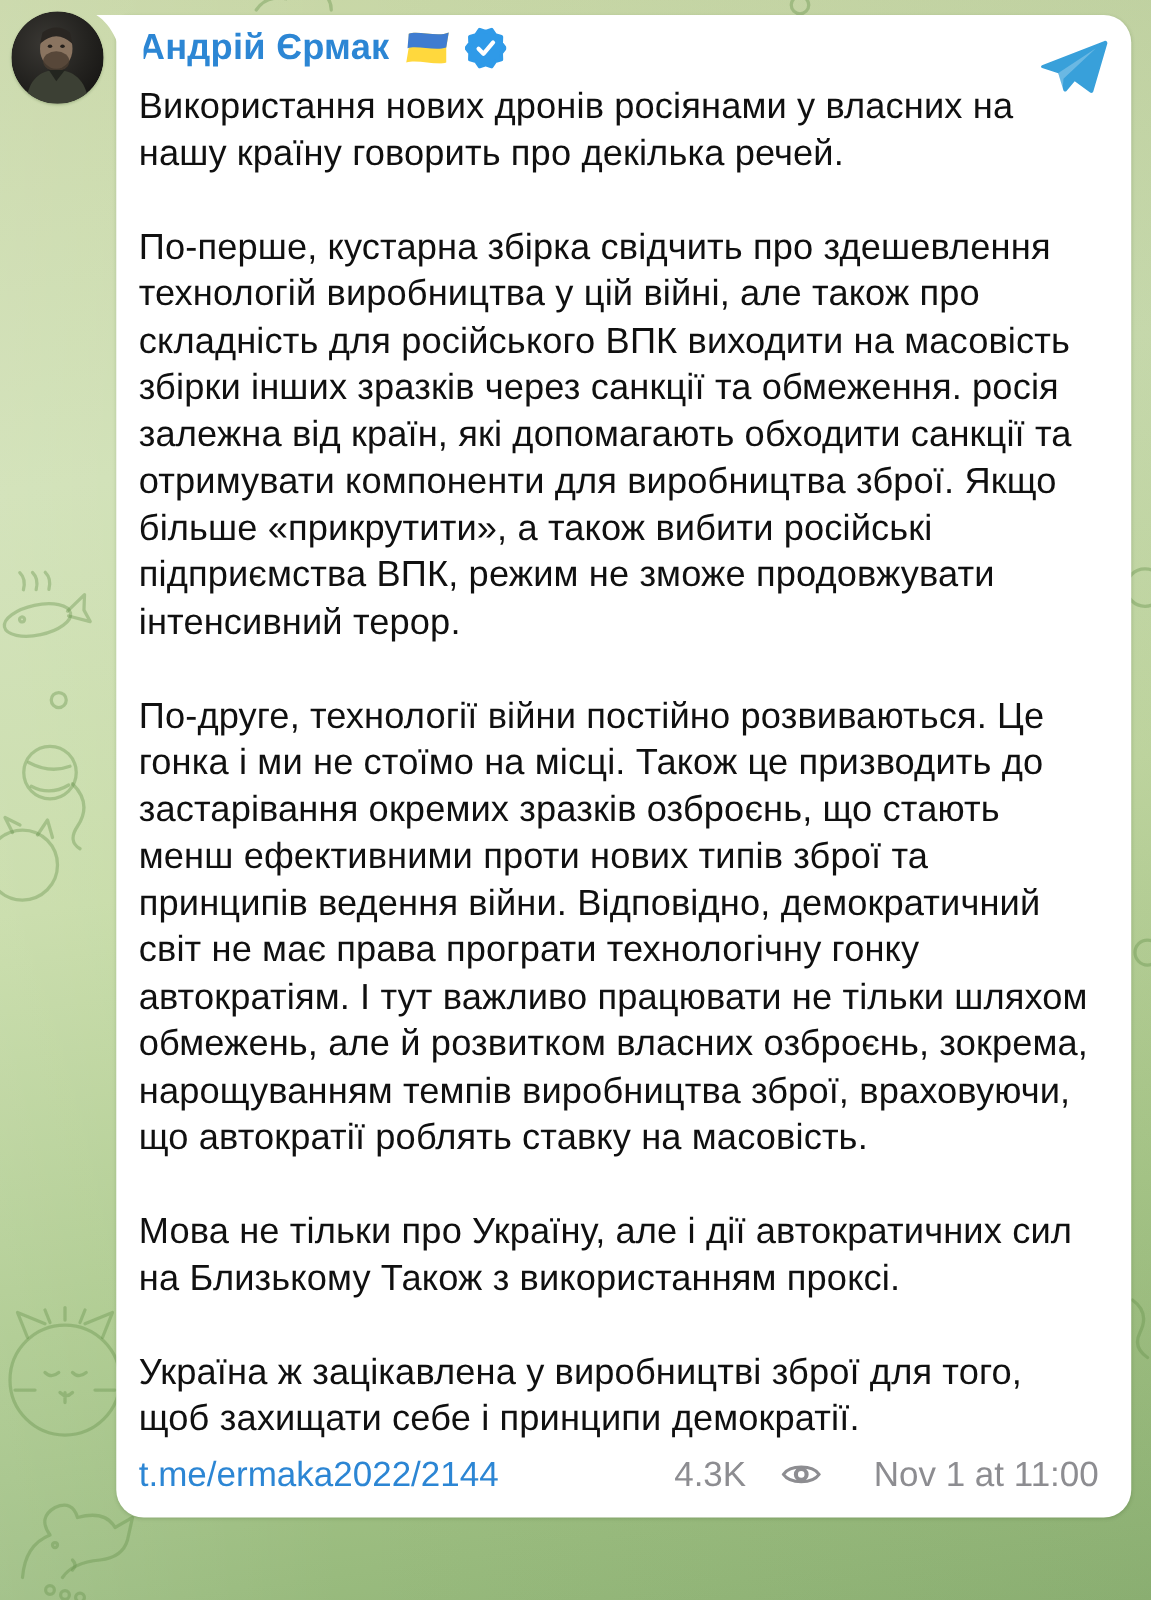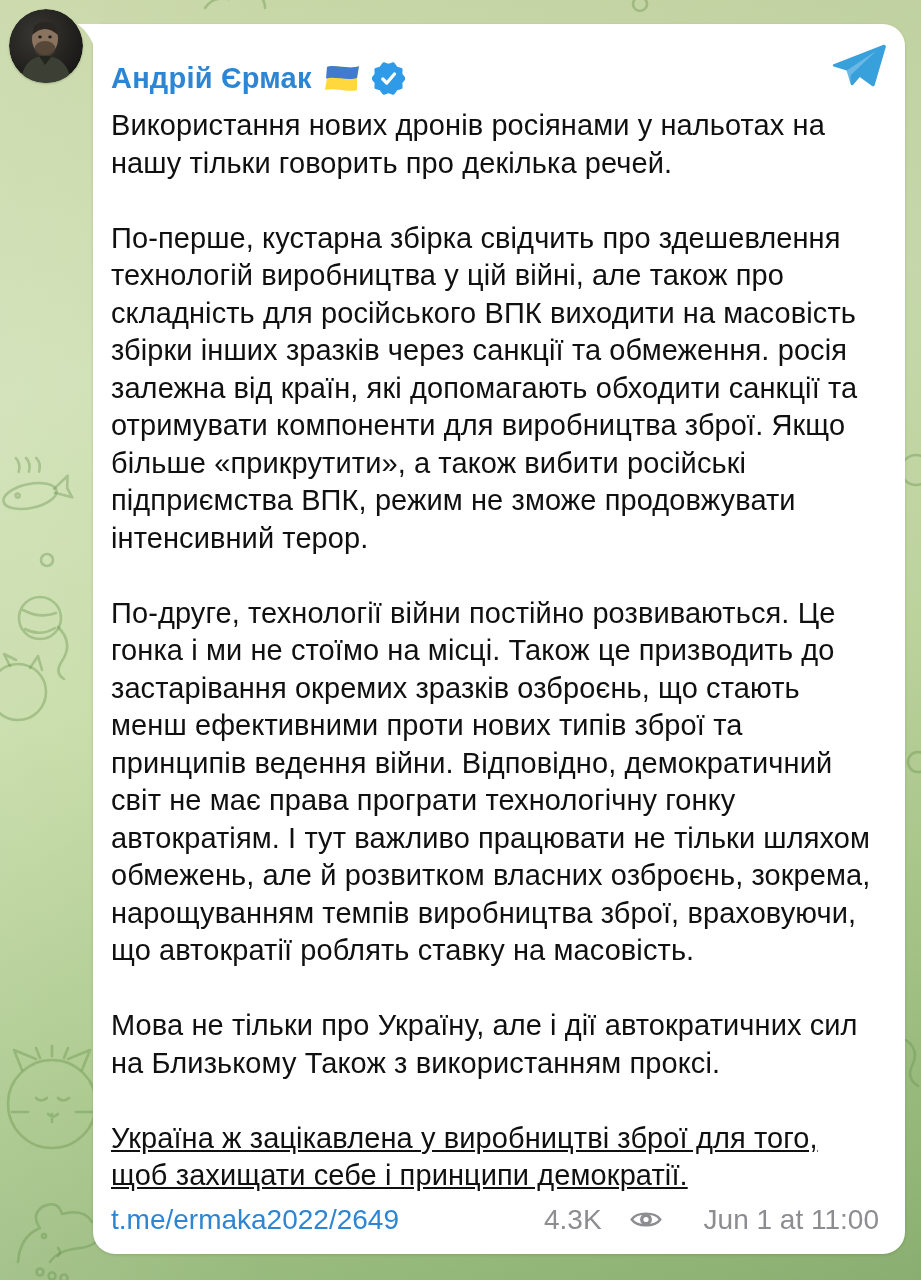--- a/index.html
+++ b/index.html
@@ -14,42 +14,41 @@
       linear-gradient(90deg, rgba(255,255,255,0.10) 0%, rgba(255,255,255,0) 30%, rgba(40,80,20,0.06) 100%),
       linear-gradient(172deg, #c7d6a5 0%, #cfe0b4 28%, #c6dba6 52%, #abc98c 76%, #90b477 100%);
   }
   .doodles{position:absolute;left:0;top:0;pointer-events:none;}
   .doodles *{fill:none;stroke:#64904a;stroke-opacity:0.38;stroke-width:2.6;stroke-linecap:round;stroke-linejoin:round;}
 
   .bubble{
     position:absolute;left:93px;top:12px;width:812px;box-sizing:border-box;
     background:#ffffff;
     border-radius:10px 22px 22px 22px;
-    padding:36px 26px 14px 18px;
+    padding:8px 26px 14px 18px;
     box-shadow:0 1px 3px rgba(40,70,20,0.18);
-    margin-top:12px;
   }
   .tail{position:absolute;left:-16px;top:0;}
 
   .header{display:flex;align-items:center;gap:10px;height:36px;margin-bottom:11px;}
   .name{
     color:#2c86d4;font-weight:bold;font-size:29px;line-height:36px;letter-spacing:0.2px;
     cursor:pointer;
   }
   .flag{display:inline-block;line-height:0;margin-left:2px;}
   .badge{display:inline-block;line-height:0;margin-left:2px;}
 
   .plane{position:absolute;top:18px;right:18px;cursor:pointer;}
 
   .msg p{
     margin:0 0 37.5px 0;
     font-size:29px;line-height:37.5px;color:#101010;
     letter-spacing:0.1px;
   }
-  .msg p:last-child{margin-bottom:0;text-decoration:underline;}
+  .msg p:last-child{margin-bottom:0;}
 
   .footer{
     display:flex;align-items:center;justify-content:space-between;
     margin-top:5px;height:40px;
   }
   .link{color:#2c86d4;font-size:28px;text-decoration:none;cursor:pointer;}
   .meta{display:flex;align-items:center;gap:28px;color:#8d8d91;font-size:28px;}
   .meta .eye{margin-right:10px;}
   .meta .time{margin-left:4px;}
 
@@ -128,36 +127,36 @@
         </svg>
       </span>
     </div>
 
     <svg class="plane" width="56" height="48" viewBox="0 0 30 25">
       <path d="M28.2 1.1 L1.4 11.5 c-.6.24-.56 1.05.06 1.24 l6.9 2.2 2.2 7.3 c.18.6.95.76 1.35.28 l3.5-4.1 6.6 4.8 c.52.38 1.26.08 1.39-.55 L29.4 2.2 c.14-.7-.55-1.3-1.2-1.1 Z" fill="#38a0da"></path>
       <path d="M8.4 14.9 L24.5 4.2 L10.6 17.3 l-.4 4.9 Z" fill="#ffffff" fill-opacity="0.25"></path>
     </svg>
 
     <div class="msg">
-      <p>Використання нових дронів росіянами у нальотах на нашу тільки говорить про декілька речей.</p>
+      <p>Використання нових дронів росіянами у власних на нашу країну говорить про декілька речей.</p>
       <p>По-перше, кустарна збірка свідчить про здешевлення технологій виробництва у цій війні, але також про складність для російського ВПК виходити на масовість збірки інших зразків через санкції та обмеження. росія залежна від країн, які допомагають обходити санкції та отримувати компоненти для виробництва зброї. Якщо більше «прикрутити», а також вибити російські підприємства ВПК, режим не зможе продовжувати інтенсивний терор.</p>
       <p>По-друге, технології війни постійно розвиваються. Це гонка і ми не стоїмо на місці. Також це призводить до застарівання окремих зразків озброєнь, що стають менш ефективними проти нових типів зброї та принципів ведення війни. Відповідно, демократичний світ не має права програти технологічну гонку автократіям. І тут важливо працювати не тільки шляхом обмежень, але й розвитком власних озброєнь, зокрема, нарощуванням темпів виробництва зброї, враховуючи, що автократії роблять ставку на масовість.</p>
       <p>Мова не тільки про Україну, але і дії автократичних сил на Близькому Також з використанням проксі.</p>
       <p>Україна ж зацікавлена у виробництві зброї для того, щоб захищати себе і принципи демократії.</p>
     </div>
 
     <div class="footer">
-      <a class="link">t.me/ermaka2022/2649</a>
+      <a class="link">t.me/ermaka2022/2144</a>
       <div class="meta">
         <span>4.3K</span>
         <svg class="eye" width="32" height="23" viewBox="0 0 30 21">
           <path d="M1.6 10.5 C6.6 3.2 23.4 3.2 28.4 10.5 C23.4 17.8 6.6 17.8 1.6 10.5 Z" fill="none" stroke="#8d8d91" stroke-width="2.2"></path>
           <circle cx="15" cy="10.5" r="4" fill="none" stroke="#8d8d91" stroke-width="3.1"></circle>
         </svg>
-        <span class="time">Jun 1 at 11:00</span>
+        <span class="time">Nov 1 at 11:00</span>
       </div>
     </div>
   </div>
 
   <div class="avatar">
     <svg width="74" height="74" viewBox="0 0 74 74">
       <defs>
         <radialGradient id="avbg" cx="38%" cy="35%" r="85%">
           <stop offset="0%" stop-color="#3a3834"></stop>
           <stop offset="55%" stop-color="#23221f"></stop>

